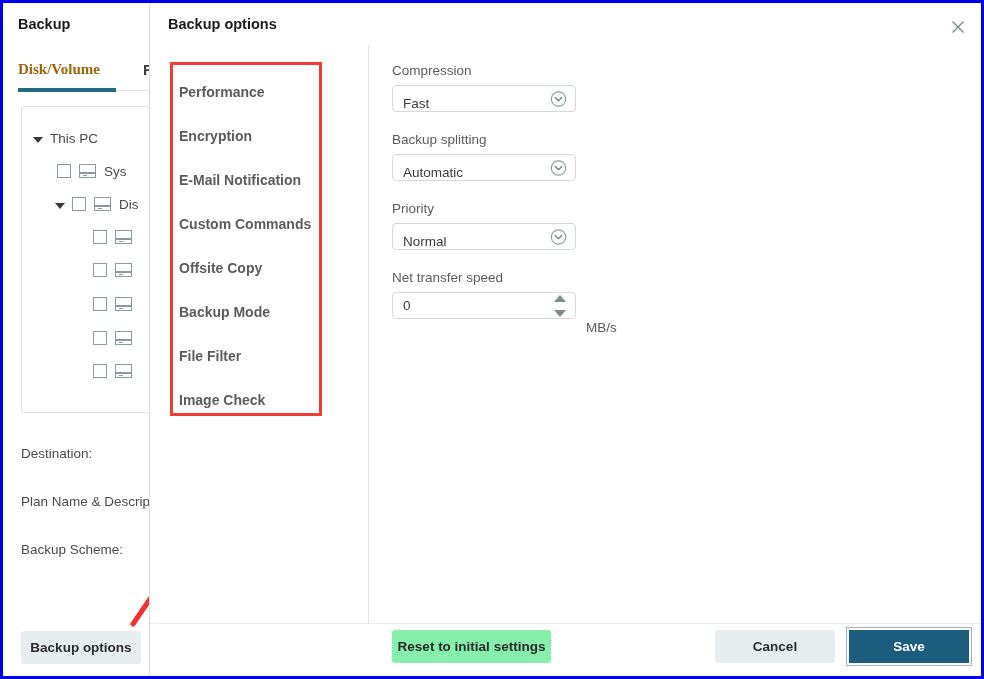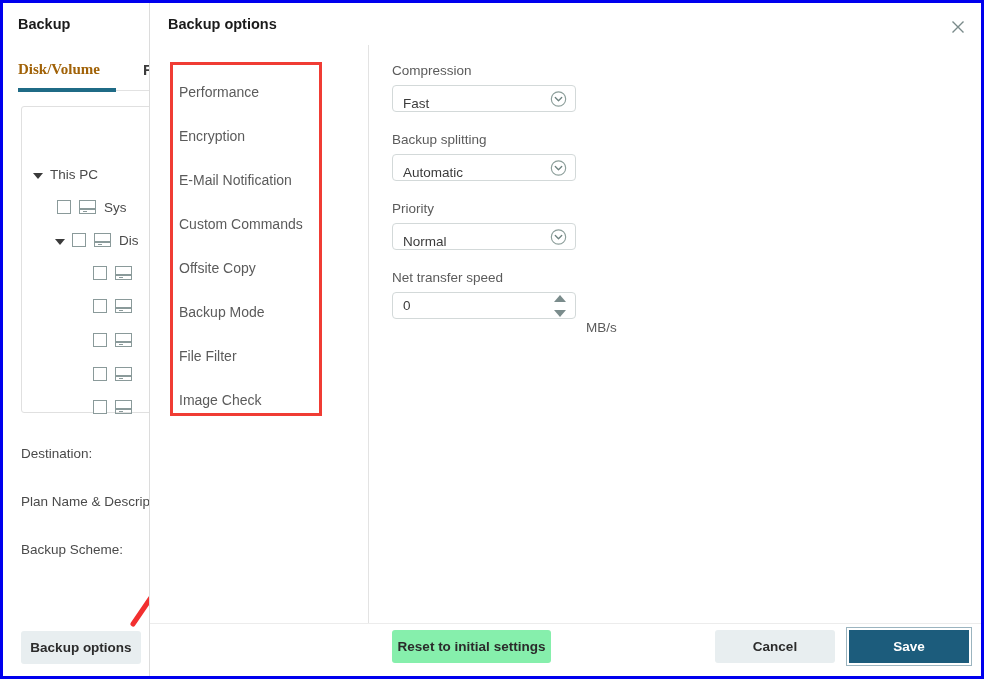--- a/index.html
+++ b/index.html
@@ -85,21 +85,20 @@
     border: 1px solid #e0e0e0;
     border-radius: 3px;
     background: #ffffff;
   }
   .tree-row {
     position: absolute;
     display: flex;
     align-items: center;
     height: 22px;
     white-space: nowrap;
-    margin-top: 36px;
   }
   .tri {
     width: 0; height: 0;
     border-left: 6px solid #3a3a3a;
     border-top: 5px solid transparent;
     border-bottom: 5px solid transparent;
     margin-right: 7px;
     flex: 0 0 auto;
   }
   .tri.open {
@@ -215,21 +214,21 @@
     position: absolute;
     left: 20px; top: 59px;
     width: 152px; height: 354px;
     padding: 8px 0 0 9px;
   }
   .nav-item {
     height: 44px;
     display: flex;
     align-items: center;
     font-size: 14px;
-    font-weight: 400;
+    font-weight: 700;
     color: #5b5b5b;
     white-space: nowrap;
     cursor: pointer;
   }
 
   #panel-divider {
     position: absolute;
     left: 218px; top: 42px;
     width: 1px;
     height: 578px;

